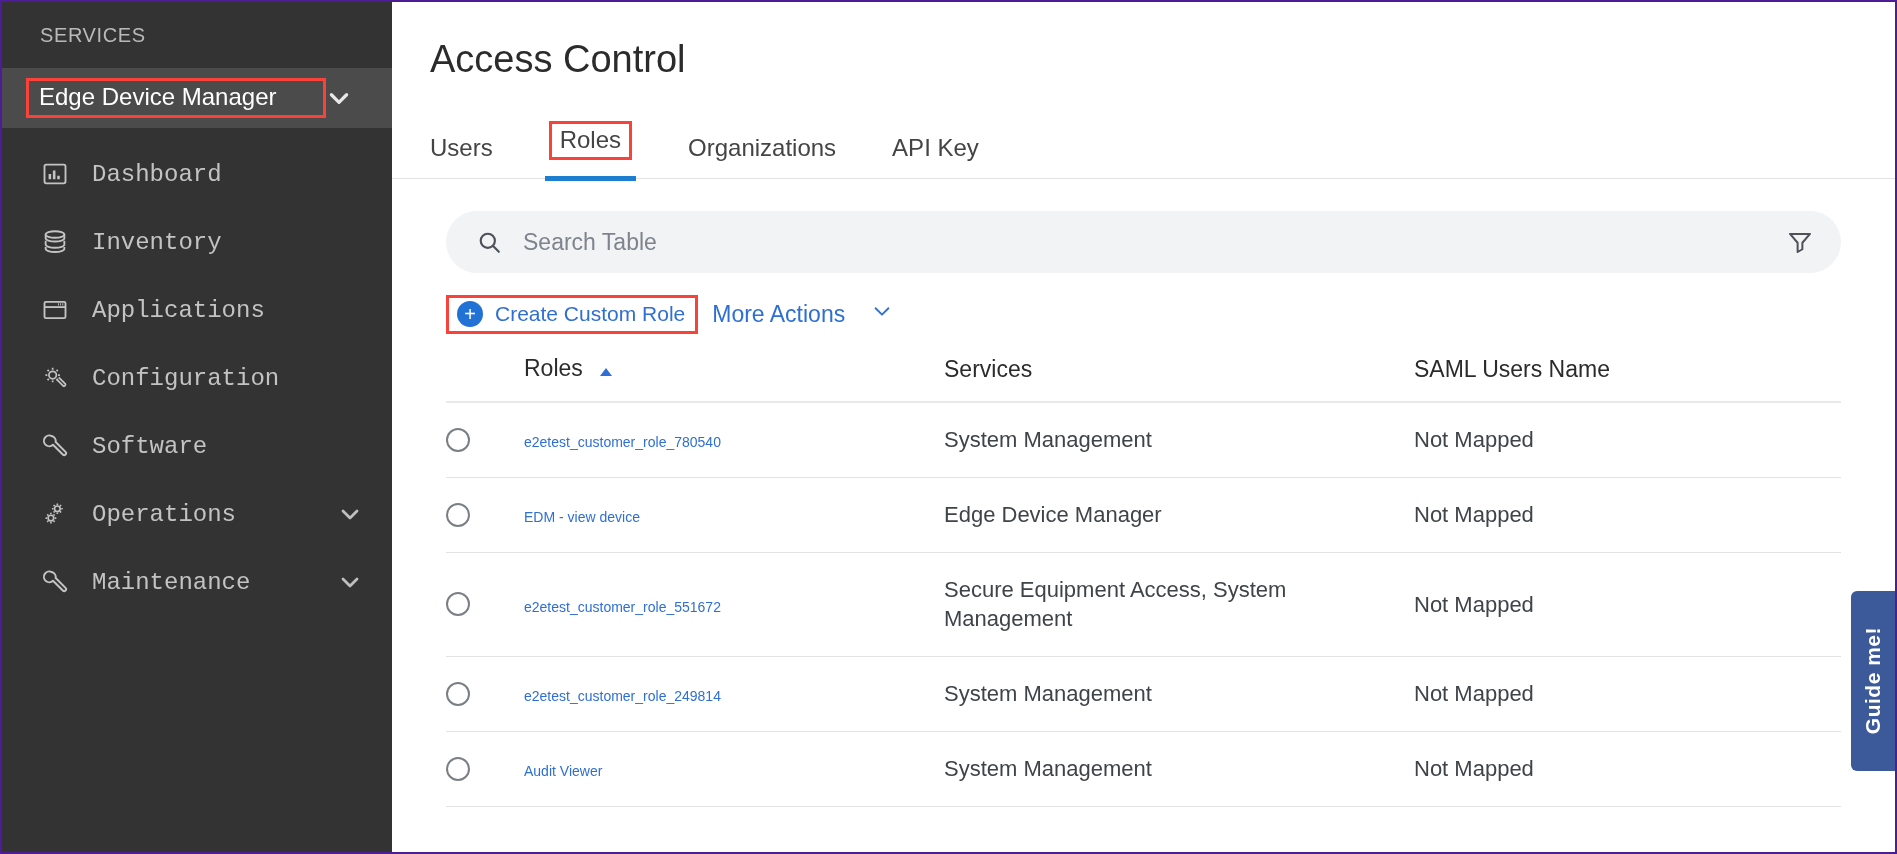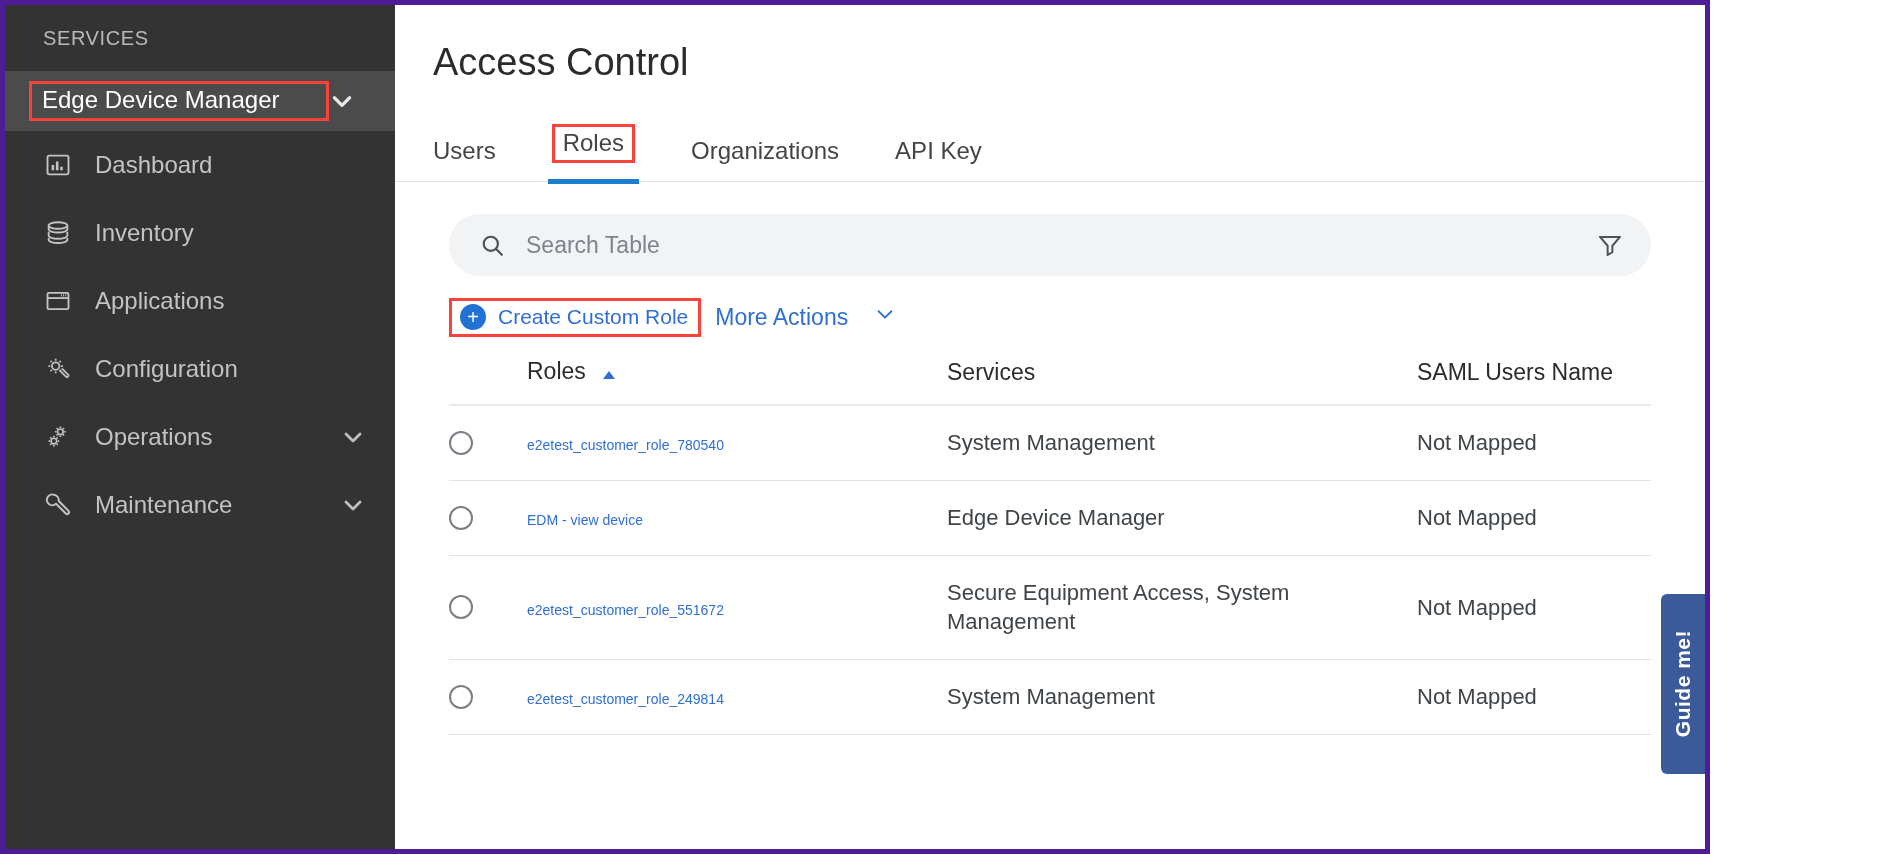--- a/index.html
+++ b/index.html
@@ -4,23 +4,23 @@
 <style>
   * { box-sizing: border-box; margin: 0; padding: 0; }
   html, body {
     width: 1897px; height: 854px;
     font-family: "Liberation Sans", sans-serif;
     background: #ffffff;
     overflow: hidden;
   }
   #app {
     position: relative;
-    width: 1710px; height: 854px;
-    display: flex;
-    border: 5px solid #4c1d95;
+    width: 1897px; height: 854px;
+    display: flex;
+    border: 2px solid #4c1d95;
     background: #fdba74;
   }
 
   
   .sidebar {
     width: 390px;
     flex: 0 0 390px;
     background: #333333;
     color: #c8c8c8;
     position: relative;
@@ -52,21 +52,22 @@
     max-width: 300px;
   }
   .chev {
     color: #e8e8e8;
     flex: 0 0 auto;
     display: inline-flex;
     align-items: center;
     justify-content: center;
   }
   .nav {
-    padding-top: 0;
+    padding-top: 12px;
+    font-family: Liberation Mono, monospace;
   }
   .nav-item {
     height: 68px;
     display: flex;
     align-items: center;
     padding: 0 30px 0 38px;
     gap: 22px;
     color: #c3c3c3;
     font-size: 24px;
     cursor: pointer;
@@ -319,20 +320,28 @@
         <span class="ico">
           <svg width="28" height="28" viewBox="0 0 24 24" fill="none" stroke="#c3c3c3" stroke-width="1.5">
             <circle cx="10" cy="9.5" r="3.2"></circle>
             <path d="M10 3.3v1.6M10 14.1v1.6M3.8 9.5h1.6M14.6 9.5h1.6M5.6 5.1l1.1 1.1M13.3 12.8l1.1 1.1M14.4 5.1l-1.1 1.1M6.7 12.8l-1.1 1.1"></path>
             <path d="M13.4 13.2l5.6 5.6a1.3 1.3 0 0 0 1.8-1.8l-5.6-5.6"></path>
           </svg>
         </span>
         <span class="lbl">Configuration</span>
       </div>
 
+      <div class="nav-item">
+        <span class="ico">
+          <svg width="28" height="28" viewBox="0 0 24 24" fill="none" stroke="#c3c3c3" stroke-width="1.7" stroke-linejoin="round">
+            <path d="M9.2 3.5a4.6 4.6 0 1 0 1.1 7.4l8.4 8.4a1.6 1.6 0 0 0 2.3-2.3l-8.4-8.4A4.6 4.6 0 0 0 9.2 3.5z"></path>
+          </svg>
+        </span>
+        <span class="lbl">Software</span>
+      </div>
 
       <div class="nav-item">
         <span class="ico">
           <svg width="28" height="28" viewBox="0 0 24 24" fill="none" stroke="#c3c3c3" stroke-width="1.4">
             <circle cx="14" cy="7.5" r="2.4"></circle>
             <path d="M14 2.9v1.3M14 10.8v1.3M9.4 7.5h1.3M17.3 7.5h1.3M10.8 4.3l.9.9M16.3 9.8l.9.9M17.2 4.3l-.9.9M11.7 9.8l-.9.9"></path>
             <circle cx="8.5" cy="15.5" r="2.4"></circle>
             <path d="M8.5 10.9v1.3M8.5 18.8v1.3M3.9 15.5h1.3M11.8 15.5h1.3M5.3 12.3l.9.9M10.8 17.8l.9.9M11.7 12.3l-.9.9M6.2 17.8l-.9.9"></path>
           </svg>
         </span>
@@ -472,20 +481,30 @@
           <tr>
             <td>
               <span class="radio"></span>
             </td>
             <td class="role-cell">
               <a>e2etest_customer_role_249814</a>
             </td>
             <td>System Management</td>
             <td>Not Mapped</td>
           </tr>
+          <tr>
+            <td>
+              <span class="radio"></span>
+            </td>
+            <td class="role-cell">
+              <a>Audit Viewer</a>
+            </td>
+            <td>System Management</td>
+            <td>Not Mapped</td>
+          </tr>
         </tbody>
       </table>
 
     </div>
 
     <div class="guide-me">
       <span>Guide me!</span>
     </div>
 
   </section>

